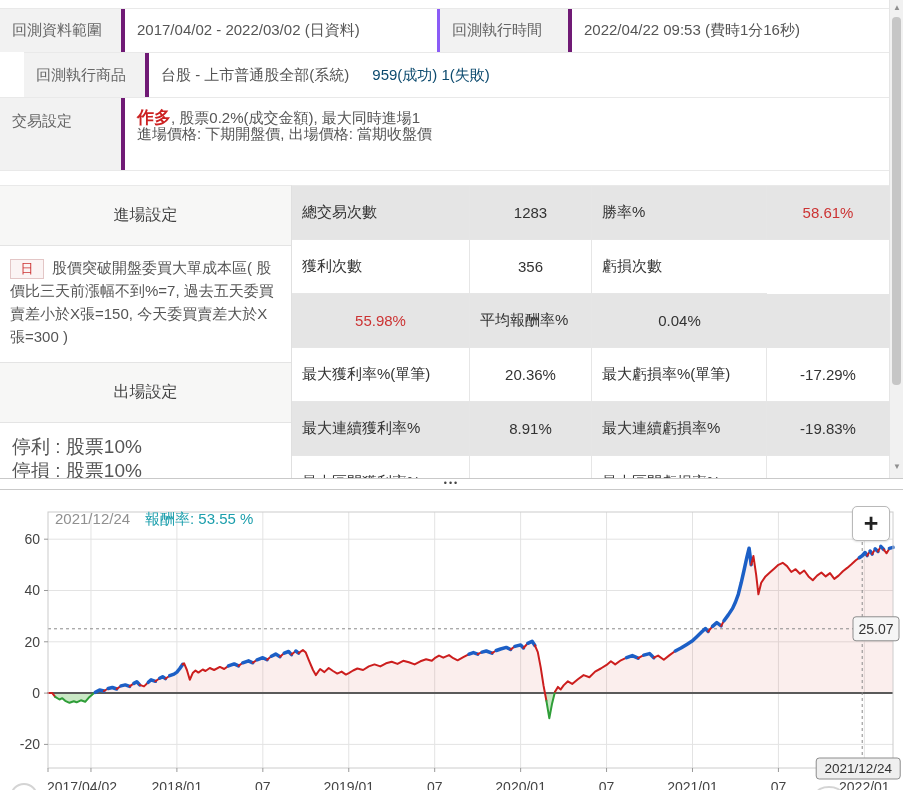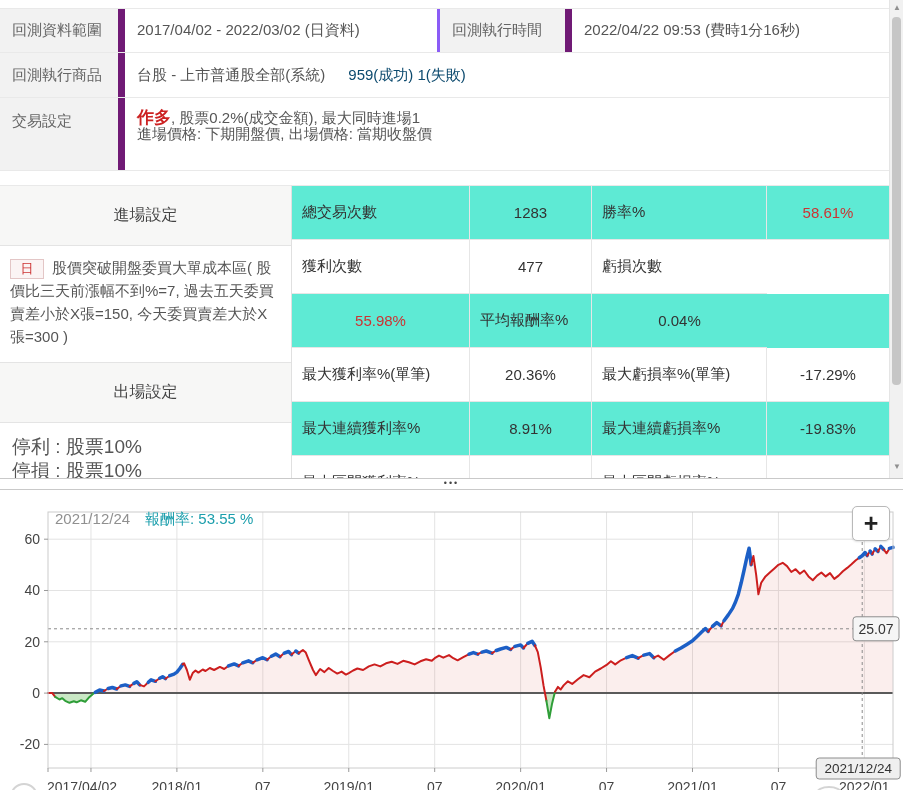--- a/index.html
+++ b/index.html
@@ -5,43 +5,43 @@
   * { margin:0; padding:0; box-sizing:border-box; }
   html,body { background:#fff; width:903px; height:790px; overflow:hidden;
     font-family:"Liberation Sans", sans-serif; color:#555; }
   .page { position:relative; width:903px; height:790px; background:#fff; }
 
   
   .top-pane { position:absolute; left:0; top:0; width:903px; height:478px; background:#fff; }
   .info-table { position:absolute; left:0; top:8px; width:889px; }
   .irow { display:grid; border-top:1px solid #e9e9e9; }
   .irow.r1 { grid-template-columns:125px 315px 132px 1fr; height:44px; }
-  .irow.r2 { grid-template-columns:125px 1fr; height:45px; }
+  .irow.r2 { grid-template-columns:125px 1fr; height:45px;margin-left:24px; }
   .irow.r3 { grid-template-columns:125px 1fr; height:74px; border-bottom:1px solid #e9e9e9; }
   .icell { display:flex; align-items:center; padding:0 12px; font-size:15px; color:#555;
     border-right:3px solid #8b5cf6; overflow:hidden; white-space:nowrap; }
-  .icell.lbl { background:#f2f2f2; color:#666; border-right:7px solid #701a75; }
+  .icell.lbl { background:#f2f2f2; color:#666; border-right:4px solid #701a75; }
   .icell.multi { display:block; padding-top:12px; line-height:16px; }
   .icell.toplbl { align-items:flex-start; padding-top:14px; }
   .em-red { color:#cc2222; font-weight:bold; font-size:17px; }
   .link-blue { color:#0c4a6e;padding-left:23px; }
 
   .results { position:absolute; left:0; top:185px; width:889px; height:293px; display:flex; }
   .settings-col { width:292px; border-right:1px solid #e0e0e0; border-top:1px solid #e9e9e9; }
   .set-header { height:60px; background:#f7f7f6; border-bottom:1px solid #e4e4e4;
     display:flex; align-items:center; justify-content:center; font-size:16px; color:#444; }
   .entry-desc { height:117px; border-bottom:1px solid #e4e4e4; padding:10px 10px;
     font-size:15px; line-height:23px; color:#555; }
   .day-badge { display:inline-block; min-width:34px; text-align:center; border:1px solid #e3c6c6;
     background:#fbf4f4; color:#cc3333; font-size:13px; line-height:18px; margin-right:8px; }
   .exit-lines { padding:12px 12px; font-size:19px; line-height:24px; color:#555; }
 
   .stats-table { flex:1; border-top:1px solid #e9e9e9; overflow:hidden; height:293px; }
   .srow { display:grid; grid-template-columns:178px 122px 175px 1fr; height:54px; }
-  .srow.alt { background:#5eead4; }
+  .srow.alt { background:#e5e5e5; }
   .scell { border-right:1px solid #e6e6e6; border-bottom:1px solid #e6e6e6;
     display:flex; align-items:center; font-size:15px; color:#333; overflow:hidden; }
   .scell.lab { padding-left:10px; }
   .scell.val { justify-content:center; }
   .scell.red { color:#cc3333; }
   .scell:last-child { border-right:none; }
 
   
   .vscrollbar { position:absolute; right:0; top:0; width:14px; height:478px;
     background:#f1f1f1; border-left:1px solid #e5e5e5; }
@@ -110,21 +110,21 @@
       </div>
       <div class="stats-table" id="stats-table">
           <div class="srow alt">
             <div class="scell lab">總交易次數</div>
             <div class="scell val">1283</div>
             <div class="scell lab">勝率%</div>
             <div class="scell val red">58.61%</div>
           </div>
           <div class="srow">
             <div class="scell lab">獲利次數</div>
-            <div class="scell val">477</div>
+            <div class="scell val">356</div>
             <div class="scell lab">虧損次數</div>
           </div>
           <div class="srow alt">
             <div class="scell val red">55.98%</div>
             <div class="scell lab">平均報酬率%</div>
             <div class="scell val">0.04%</div>
           </div>
           <div class="srow">
             <div class="scell lab">最大獲利率%(單筆)</div>
             <div class="scell val">20.36%</div>

